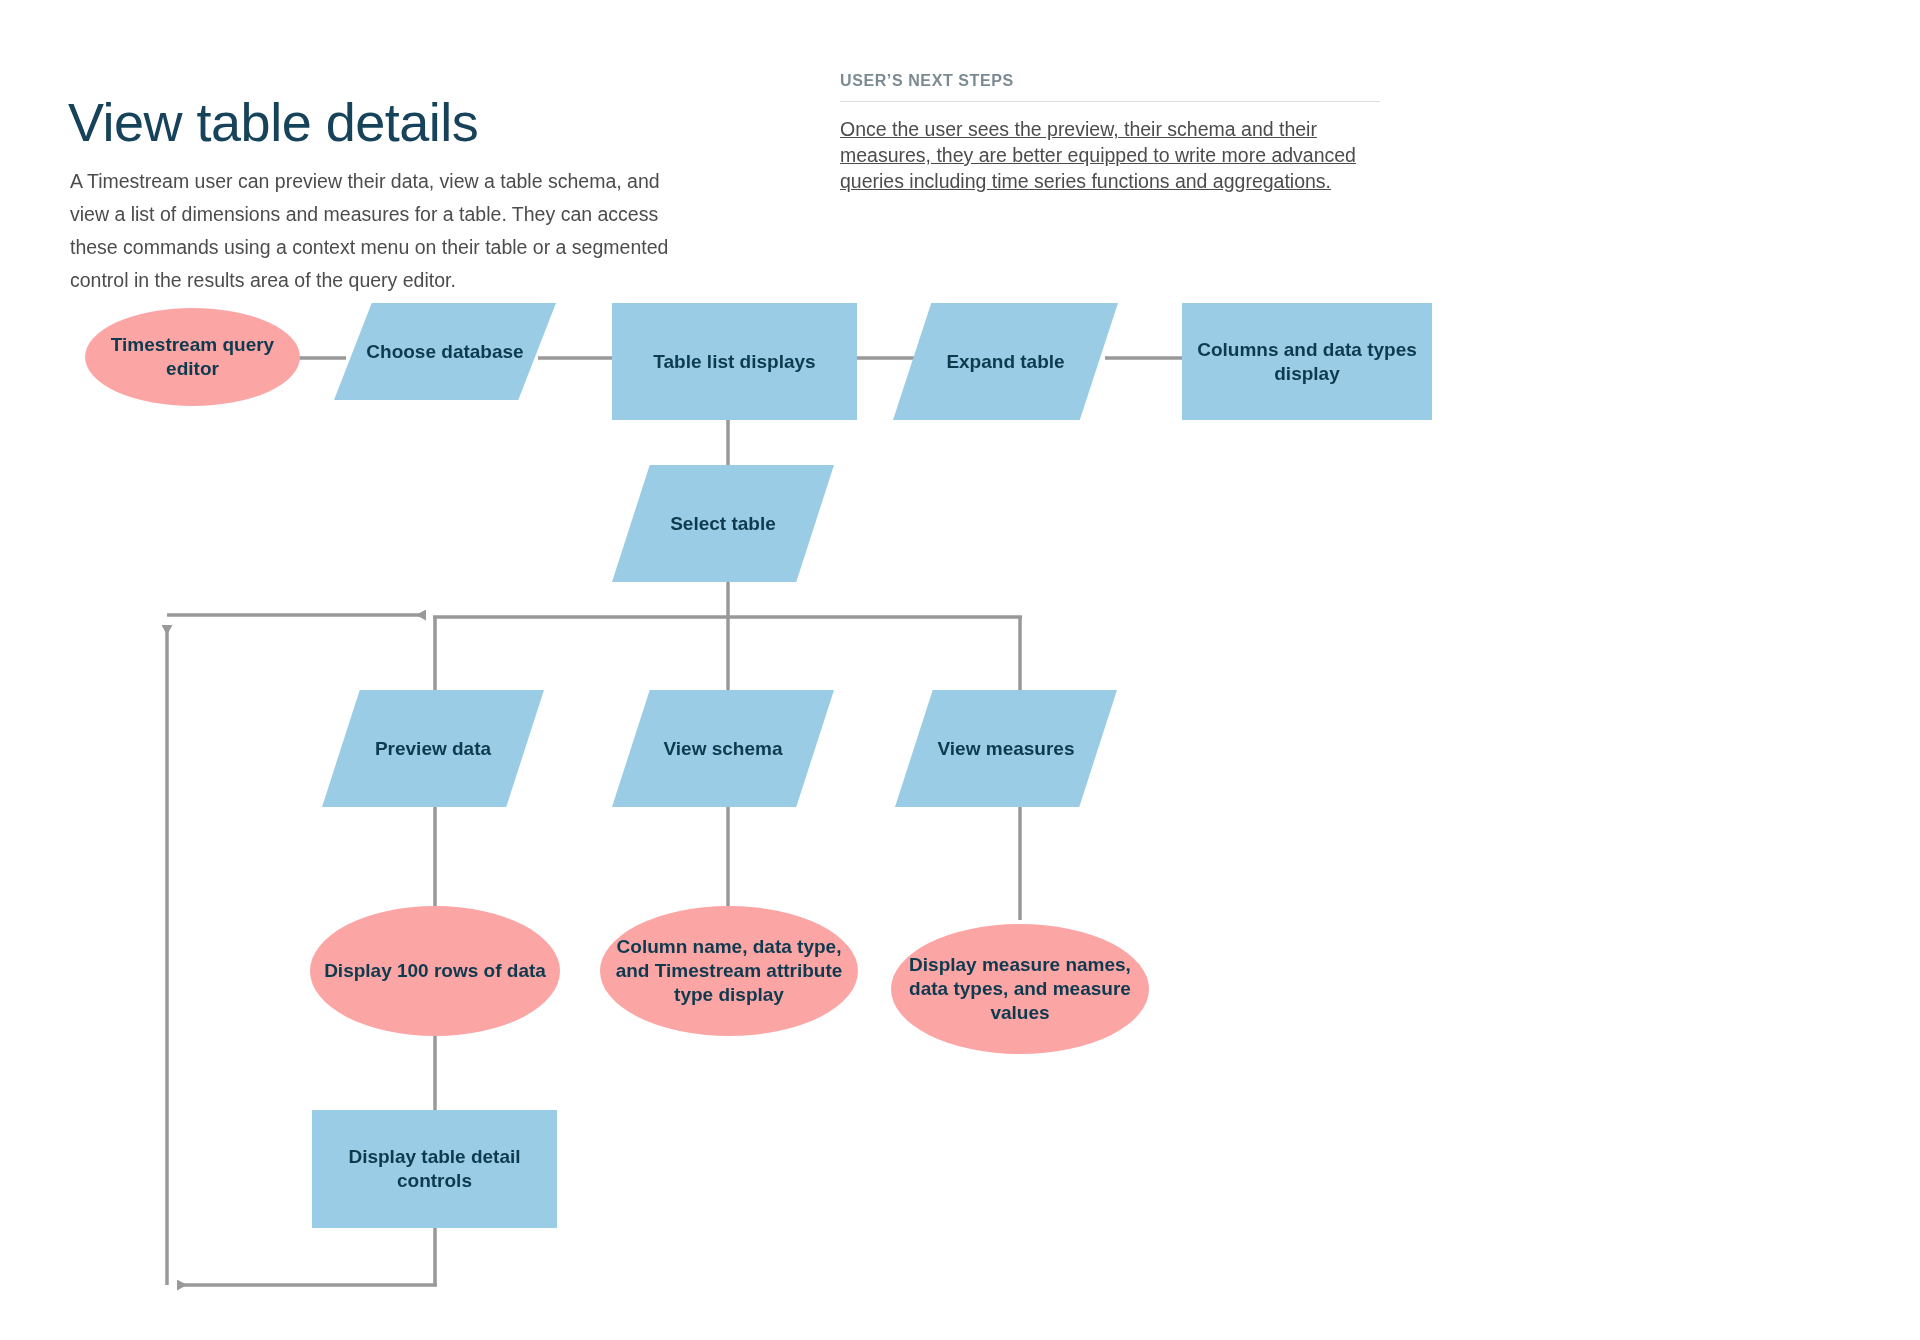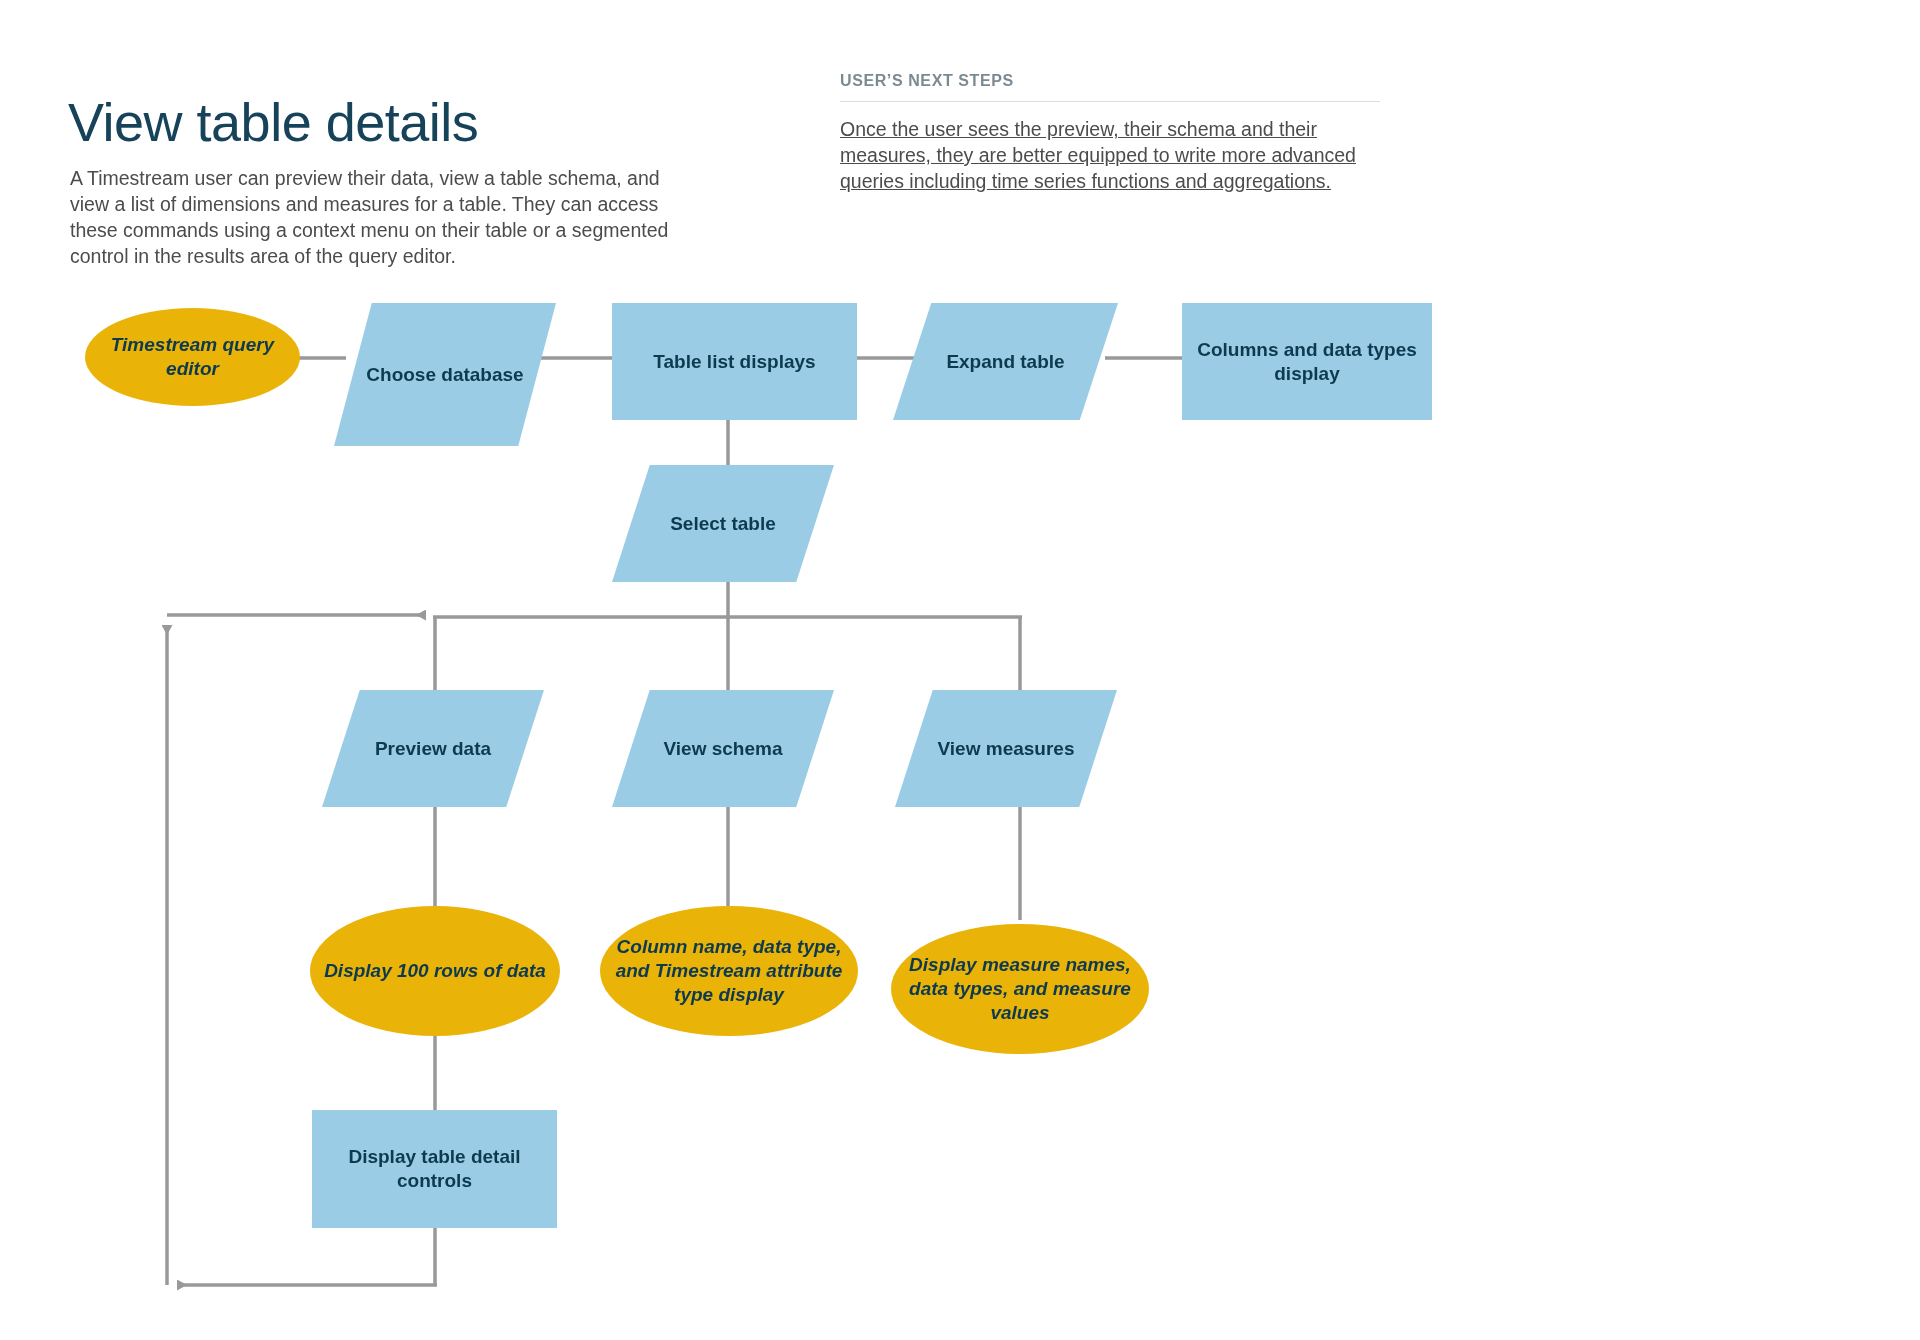--- a/index.html
+++ b/index.html
@@ -36,21 +36,21 @@
     line-height: 1.05;
     white-space: nowrap;
   }
 
   #intro-paragraph {
     position: absolute;
     left: 70px;
     top: 145px;
     width: 625px;
     font-size: 19.5px;
-    line-height: 26px;
+    line-height: 33px;
     color: #4c4c4c;
   }
 
   #next-steps-block {
     position: absolute;
     left: 840px;
     top: 72px;
     width: 540px;
   }
   #next-steps-title {
@@ -98,23 +98,22 @@
     font-weight: bold;
     font-size: 19px;
     line-height: 24px;
     box-sizing: border-box;
     padding: 4px 14px;
   }
   .node-rect {
     background: #9acde5;
   }
   .node-ellipse {
-    background: #eab308;
+    background: #fca5a5;
     border-radius: 50%;
-    font-style: italic;
   }
   .node-parallelogram {
     background: #9acde5;
     
     clip-path: polygon(17% 0%, 100% 0%, 83% 100%, 0% 100%);
   }
   .node-parallelogram .node-label,
   .node-rect .node-label,
   .node-ellipse .node-label {
     display: block;
@@ -180,21 +179,21 @@
       <line x1="437" y1="1285" x2="178" y2="1285" marker-end="url(#arrow-left)"></line>
       <line x1="167" y1="1285" x2="167" y2="626" marker-end="url(#arrow-left)"></line>
       <line x1="167" y1="615" x2="425" y2="615" marker-end="url(#arrow-left)"></line>
     </g>
   </svg>
 
   <div class="node node-ellipse" style="left:85px; top:308px; width:215px; height:98px;">
     <span class="node-label">Timestream query editor</span>
   </div>
 
-  <div class="node node-parallelogram" style="left:334px; top:303px; width:222px; height:143px;">
+  <div class="node node-parallelogram" style="left:334px; top:303px; width:222px; height:97px;">
     <span class="node-label">Choose database</span>
   </div>
 
   <div class="node node-rect" style="left:612px; top:303px; width:245px; height:117px;">
     <span class="node-label">Table list displays</span>
   </div>
 
   <div class="node node-parallelogram" style="left:893px; top:303px; width:225px; height:117px;">
     <span class="node-label">Expand table</span>
   </div>

